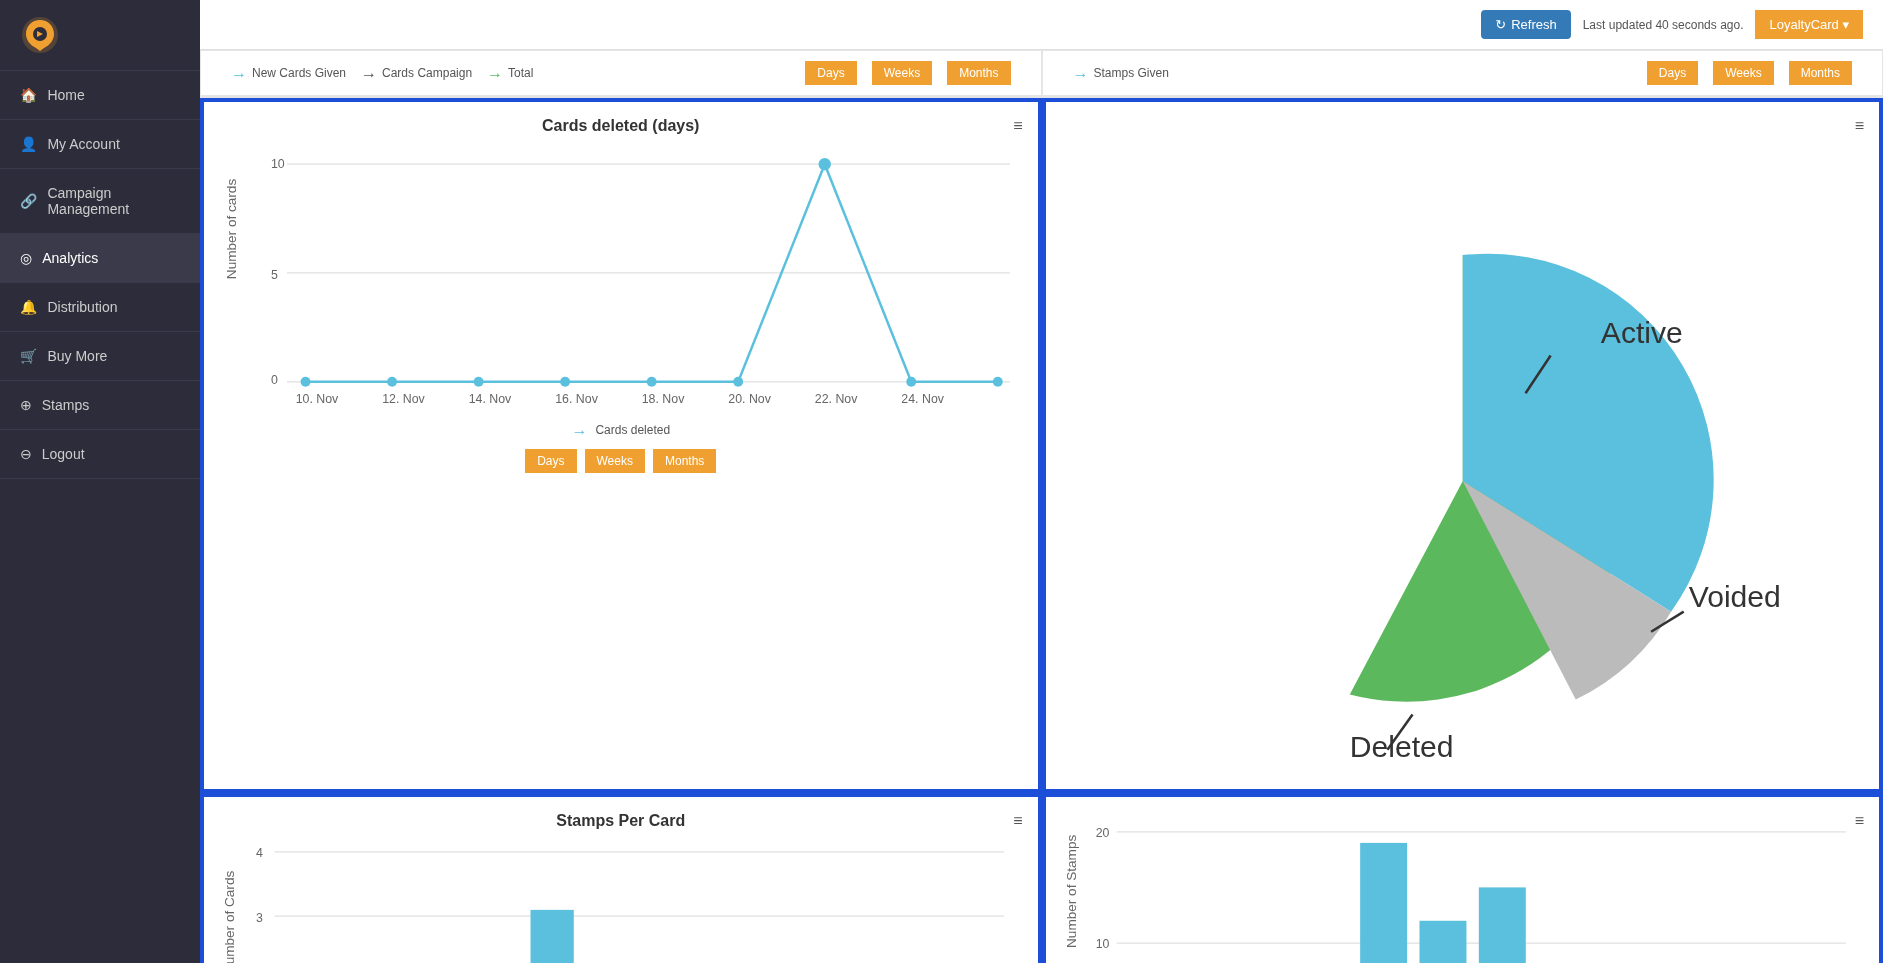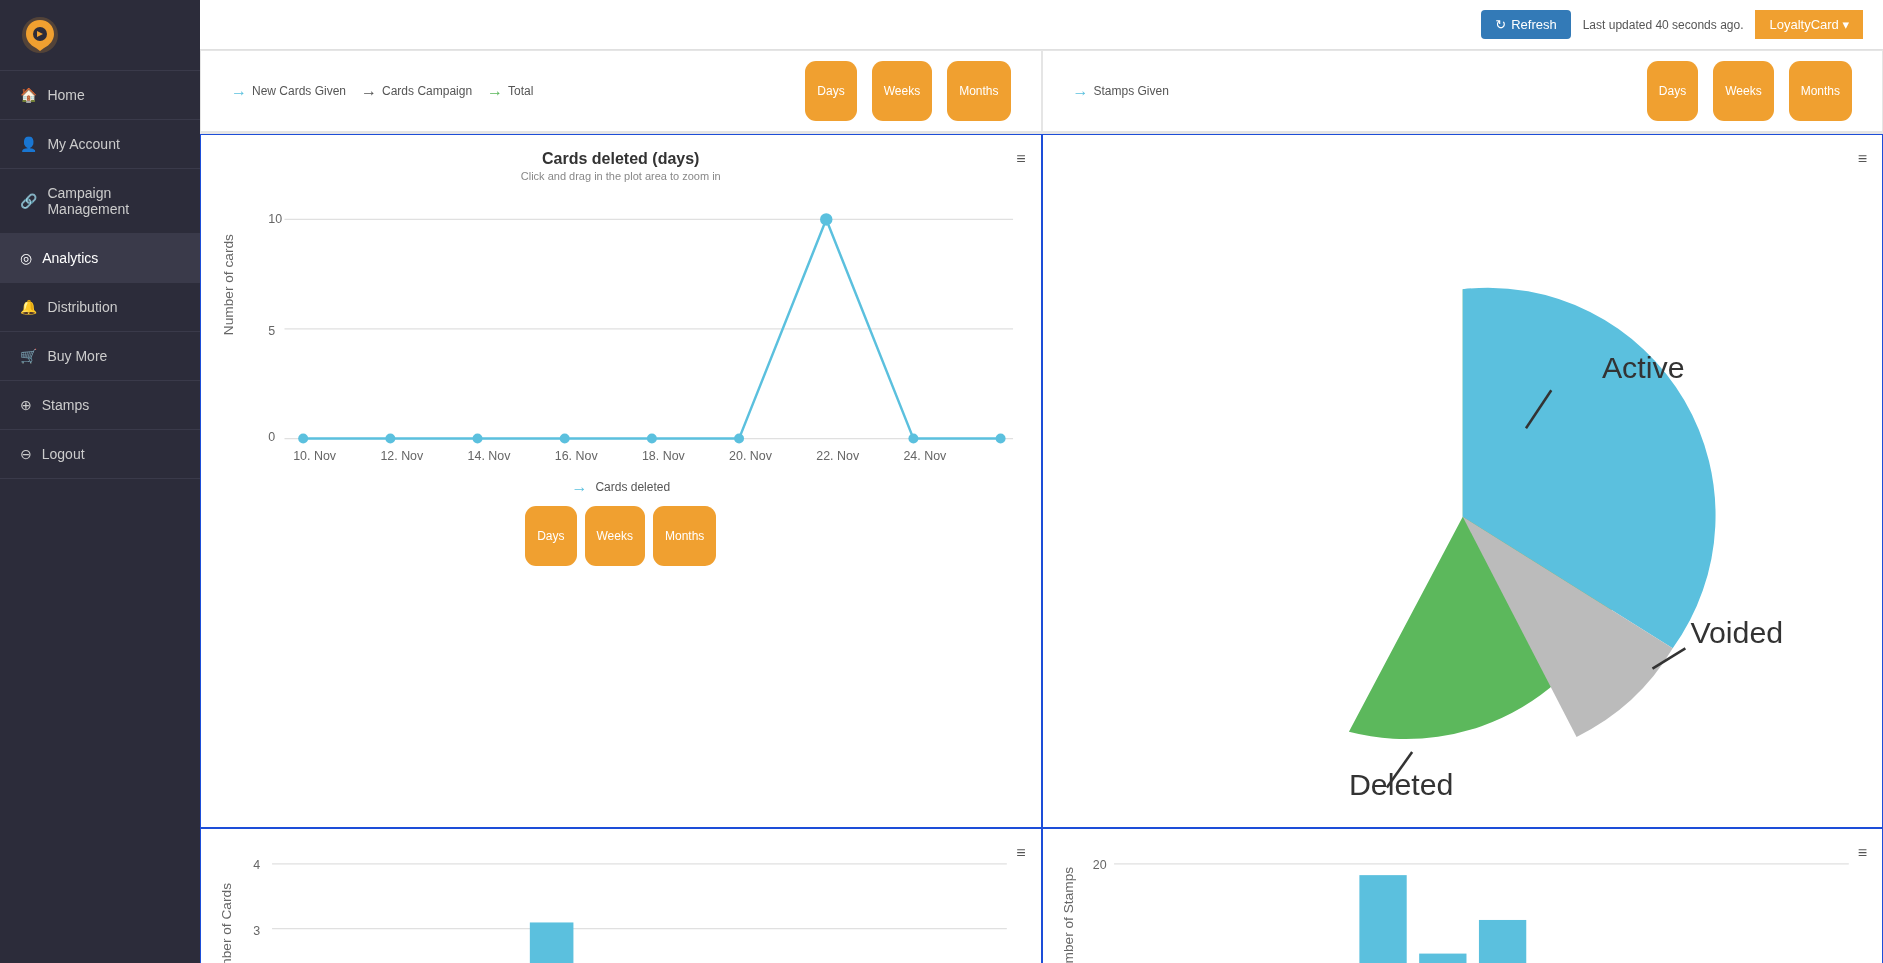--- a/index.html
+++ b/index.html
@@ -78,21 +78,21 @@
     
     #dashboard {
       flex: 1;
       display: grid;
       grid-template-columns: 1fr 1fr;
       grid-template-rows: auto auto auto;
     }
 
     .chart-panel {
       background: #fff;
-      border: 1px solid #1d4ed8;
+      border: 4px solid #1d4ed8;
       padding: 15px;
       position: relative;
     }
     .chart-controls-row {
       grid-column: 1;
       background: #fff;
       border: 1px solid #e5e5e5;
       border-bottom: 3px solid #e5e5e5;
       padding: 8px 20px;
       display: flex;
@@ -115,22 +115,22 @@
       align-items: center;
       gap: 5px;
       font-size: 12px;
       color: #555;
     }
 
     .btn-period {
       background: #f0a030;
       color: #fff;
       border: none;
-      padding: 23px 12px;
-      border-radius: 11px;
+      padding: 5px 12px;
+      border-radius: 0;
       cursor: pointer;
       font-size: 12px;
     }
 
     .chart-title {
       font-size: 16px;
       font-weight: bold;
       text-align: center;
       color: #333;
       margin-bottom: 2px;
@@ -273,21 +273,20 @@
         <span>Stamps Given</span>
       </div>
       <div style="flex:1"></div>
       <button class="btn-period">Days</button>
       <button class="btn-period">Weeks</button>
       <button class="btn-period">Months</button>
     </div>
 
     <div class="chart-panel" style="min-height:320px;">
       <div class="chart-title">Cards deleted (days)</div>
-      <div class="chart-subtitle">Click and drag in the plot area to zoom in</div>
       <div class="chart-menu">≡</div>
 
       <svg class="chart-svg" viewBox="0 0 650 220">
 
         <text x="42" y="25" class="axis-label">10</text>
         <text x="42" y="115" class="axis-label">5</text>
         <text x="42" y="200" class="axis-label">0</text>
 
         <text x="14" y="115" class="axis-title" transform="rotate(-90,14,115)">Number of cards</text>
 
@@ -345,20 +344,21 @@
 
         <text x="250" y="195" font-size="12" fill="#333">Voided</text>
         <line x1="248" y1="197" x2="235" y2="205" stroke="#333" stroke-width="1"></line>
 
         <text x="115" y="255" font-size="12" fill="#333">Deleted</text>
         <line x1="130" y1="252" x2="140" y2="238" stroke="#333" stroke-width="1"></line>
       </svg>
     </div>
 
     <div class="chart-panel" style="min-height:320px;">
+      <div class="chart-title">Stamps Per Card</div>
       <div class="chart-menu">≡</div>
 
       <svg class="chart-svg" viewBox="0 0 650 230">
 
         <text x="30" y="20" class="axis-label">4</text>
         <text x="30" y="73" class="axis-label">3</text>
         <text x="30" y="125" class="axis-label">2</text>
         <text x="30" y="178" class="axis-label">1</text>
         <text x="30" y="210" class="axis-label">0</text>
 

